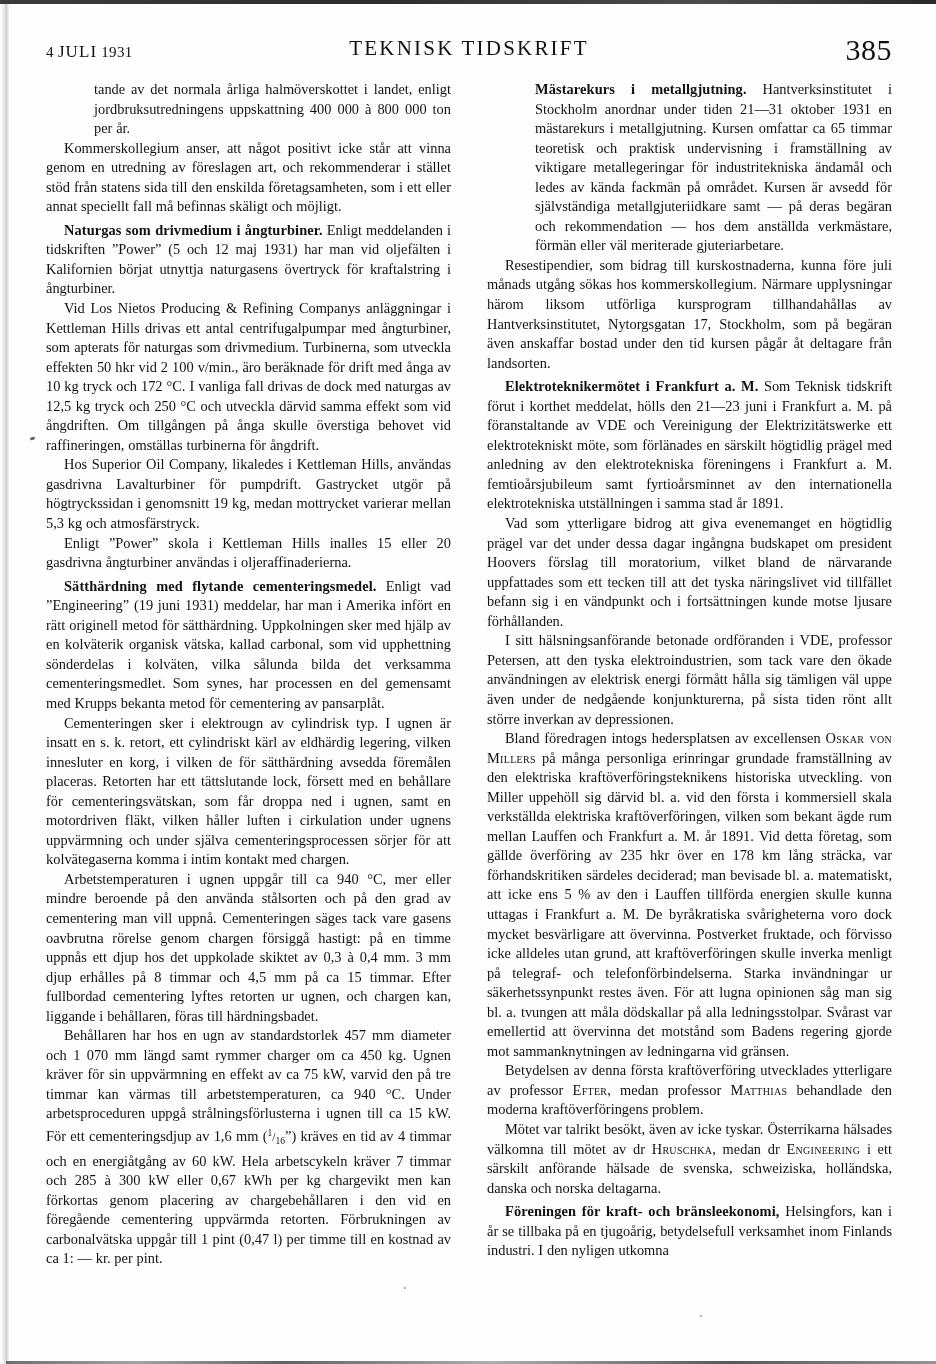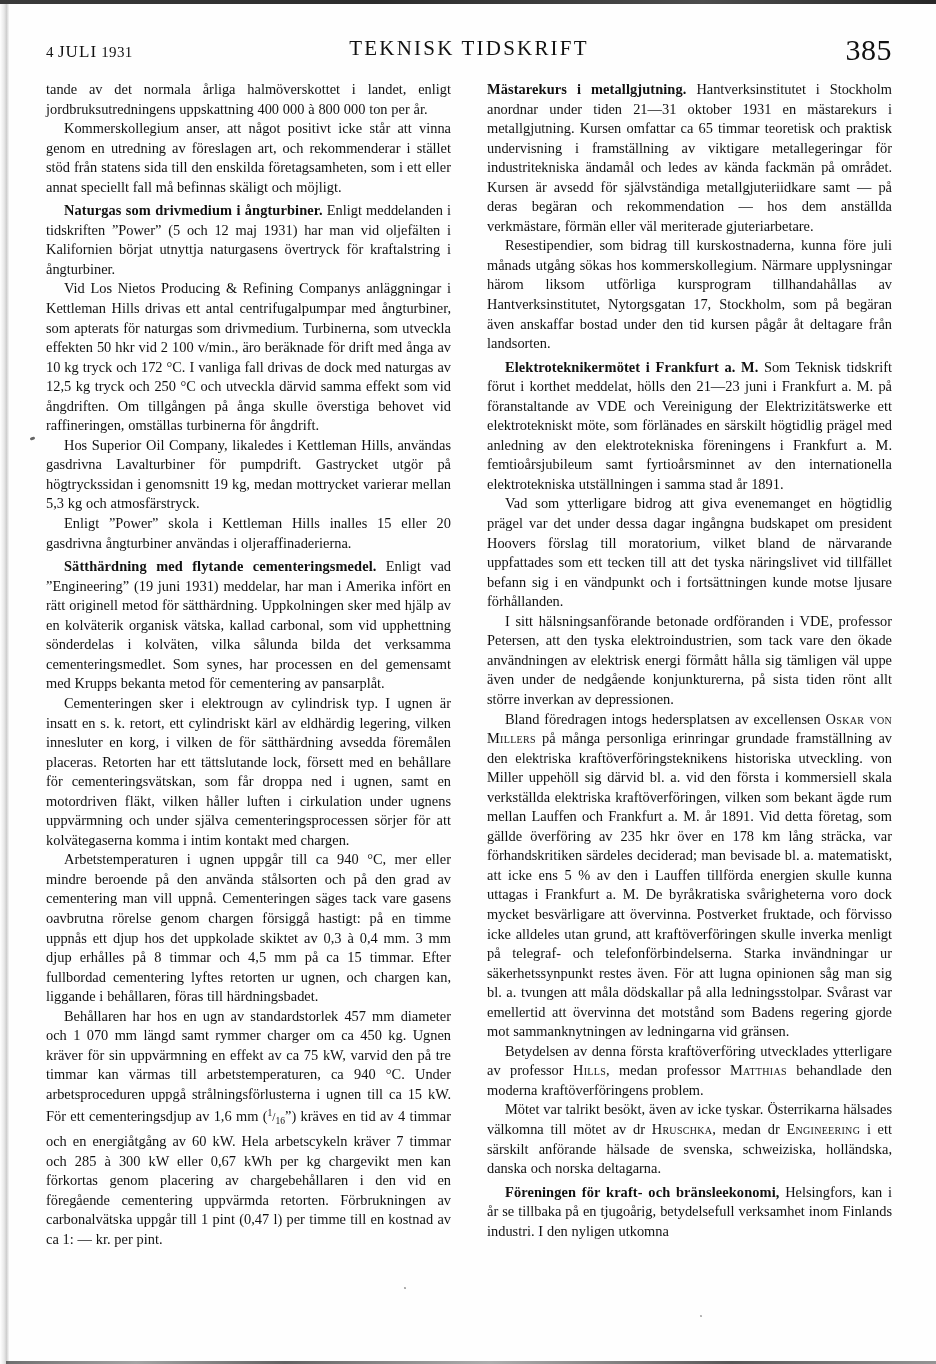--- a/index.html
+++ b/index.html
@@ -109,21 +109,21 @@
   p.para {
     margin: 0;
     font-size: 14.4px;
     line-height: 19.55px;
     text-align: justify;
     text-justify: inter-word;
     hyphens: manual;
     word-spacing: .2px;
   }
   p.para.indent { text-indent: 18px; }
-  p.para.noindent { text-indent: 0; }
+  p.para.noindent { text-indent: 0; margin-left: 48px; }
   p.section-start {
     margin-top: 4px;
     text-indent: 18px;
   }
   .run-in-head {
     font-weight: bold;
     letter-spacing: .1px;
   }
   .smallcaps {
     font-variant: small-caps;
@@ -193,21 +193,21 @@
       <p class="para indent">Resestipendier, som bidrag till kurskostnaderna, kunna före juli månads utgång sökas hos kommerskollegium. Närmare upplysningar härom liksom utförliga kursprogram tillhandahållas av Hantverksinstitutet, Nytorgsgatan 17, Stockholm, som på begäran även anskaffar bostad under den tid kursen pågår åt deltagare från landsorten.</p>
 
       <p class="para section-start"><span class="run-in-head">Elektroteknikermötet i Frankfurt a. M.</span> <span>Som Teknisk tidskrift förut i korthet meddelat, hölls den 21—23 juni i Frankfurt a. M. på föranstaltande av VDE och Vereinigung der Elektrizitätswerke ett elektrotekniskt möte, som förlänades en särskilt högtidlig prägel med anledning av den elektrotekniska föreningens i Frankfurt a. M. femtioårsjubileum samt fyrtioårsminnet av den internationella elektrotekniska utställningen i samma stad år 1891.</span></p>
 
       <p class="para indent">Vad som ytterligare bidrog att giva evenemanget en högtidlig prägel var det under dessa dagar ingångna budskapet om president Hoovers förslag till moratorium, vilket bland de närvarande uppfattades som ett tecken till att det tyska näringslivet vid tillfället befann sig i en vändpunkt och i fortsättningen kunde motse ljusare förhållanden.</p>
 
       <p class="para indent">I sitt hälsningsanförande betonade ordföranden i VDE, professor Petersen, att den tyska elektroindustrien, som tack vare den ökade användningen av elektrisk energi förmått hålla sig tämligen väl uppe även under de nedgående konjunkturerna, på sista tiden rönt allt större inverkan av depressionen.</p>
 
       <p class="para indent"><span>Bland föredragen intogs hedersplatsen av excellensen </span><span class="smallcaps">Oskar von Millers</span><span> på många personliga erinringar grundade framställning av den elektriska kraftöverföringsteknikens historiska utveckling. von Miller uppehöll sig därvid bl. a. vid den första i kommersiell skala verkställda elektriska kraftöverföringen, vilken som bekant ägde rum mellan Lauffen och Frankfurt a. M. år 1891. Vid detta företag, som gällde överföring av 235 hkr över en 178 km lång sträcka, var förhandskritiken särdeles deciderad; man bevisade bl. a. matematiskt, att icke ens 5 % av den i Lauffen tillförda energien skulle kunna uttagas i Frankfurt a. M. De byråkratiska svårigheterna voro dock mycket besvärligare att övervinna. Postverket fruktade, och förvisso icke alldeles utan grund, att kraftöverföringen skulle inverka menligt på telegraf- och telefonförbindelserna. Starka invändningar ur säkerhetssynpunkt restes även. För att lugna opinionen såg man sig bl. a. tvungen att måla dödskallar på alla ledningsstolpar. Svårast var emellertid att övervinna det motstånd som Badens regering gjorde mot sammanknytningen av ledningarna vid gränsen.</span></p>
 
-      <p class="para indent"><span>Betydelsen av denna första kraftöverföring utvecklades ytterligare av professor </span><span class="smallcaps">Hills</span><span>, medan professor </span><span class="smallcaps">Matthias</span><span> behandlade den moderna kraftöverföringens problem.</span></p>
+      <p class="para indent"><span>Betydelsen av denna första kraftöverföring utvecklades ytterligare av professor </span><span class="smallcaps">Efter</span><span>, medan professor </span><span class="smallcaps">Matthias</span><span> behandlade den moderna kraftöverföringens problem.</span></p>
 
       <p class="para indent"><span>Mötet var talrikt besökt, även av icke tyskar. Österrikarna hälsades välkomna till mötet av dr </span><span class="smallcaps">Hruschka</span><span>, medan dr </span><span class="smallcaps">Engineering</span><span> i ett särskilt anförande hälsade de svenska, schweiziska, holländska, danska och norska deltagarna.</span></p>
 
       <p class="para section-start"><span class="run-in-head">Föreningen för kraft- och bränsleekonomi,</span> <span>Helsingfors, kan i år se tillbaka på en tjugoårig, betydelsefull verksamhet inom Finlands industri. I den nyligen utkomna</span></p>
 
     </div>
 
   </div>
 </div>
 

